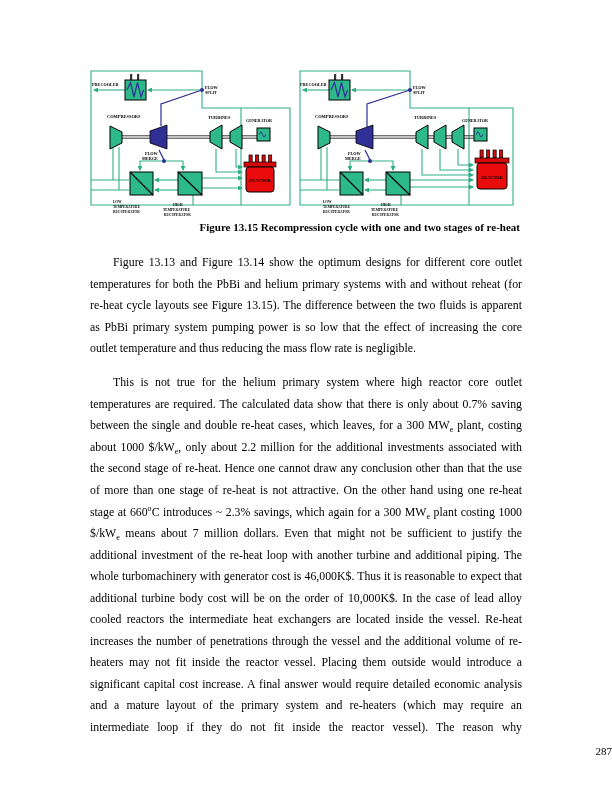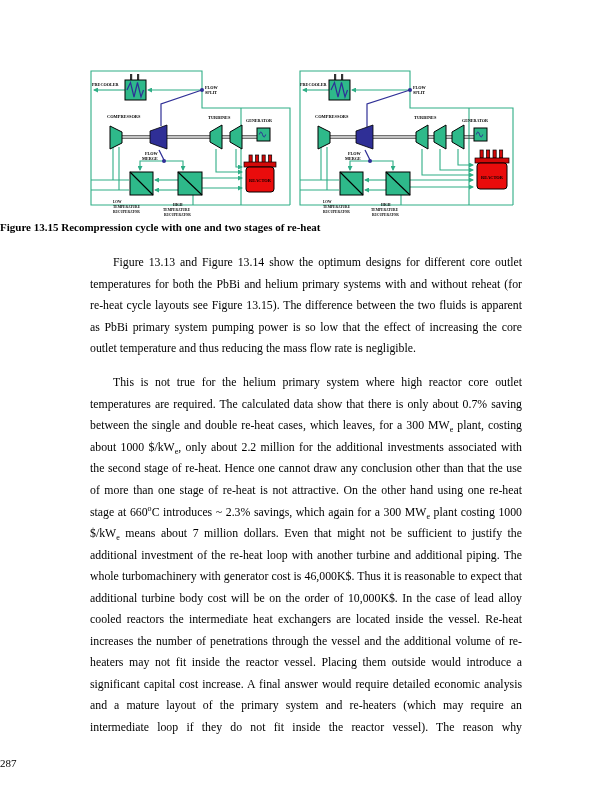--- a/index.html
+++ b/index.html
@@ -1,27 +1,27 @@
 <!DOCTYPE html>
 <html><head>
 <meta charset="utf-8">
 <style>
   html,body{margin:0;padding:0;background:#fff;}
   .page{position:relative;width:612px;height:792px;background:#fff;overflow:hidden;
         font-family:"Liberation Serif","DejaVu Serif",serif;color:#000;}
   .diagram{position:absolute;top:66px;}
   #dg1{left:85px;}
   #dg2{left:298px;}
-  .caption{position:absolute;top:221px;left:0;width:520px;text-align:left;
+  .caption{position:absolute;top:221px;left:0;width:520px;text-align:right;
            font-weight:bold;font-size:11px;}
   .bodytext{position:absolute;left:90px;top:246px;width:432px;margin-top:6px;}
   .bodytext p{margin:0;font-size:11.8px;line-height:21.55px;text-align:justify;text-indent:23px;}
   .bodytext p.cont{margin-top:12.5px;text-align-last:justify;}
   .bodytext sub,.bodytext sup{font-size:68%;line-height:0;}
-  .pagenum{position:absolute;top:745px;left:0;width:612px;text-align:left;font-size:11px;margin-top:12px;}
+  .pagenum{position:absolute;top:745px;left:0;width:612px;text-align:right;font-size:11px;}
   svg text{font-family:"Liberation Serif","DejaVu Serif",serif;font-weight:bold;fill:#000;}
   .pipe{stroke:#2fae86;stroke-width:1.1;fill:none;}
   .npipe{stroke:#2f2f96;stroke-width:1.2;fill:none;}
   .comp{fill:#2eb98a;stroke:#000;stroke-width:1;}
   .ncomp{fill:#2f2f96;stroke:#000;stroke-width:0.8;}
   .shaft{stroke:#222;stroke-width:0.9;}
   .diag{stroke:#000;stroke-width:1.1;}
   .rstub{fill:#d40909;stroke:#000;stroke-width:0.7;}
   .rbody{fill:#ea0c0c;stroke:#000;stroke-width:1;}
   .ndot{fill:#2f2f96;}

